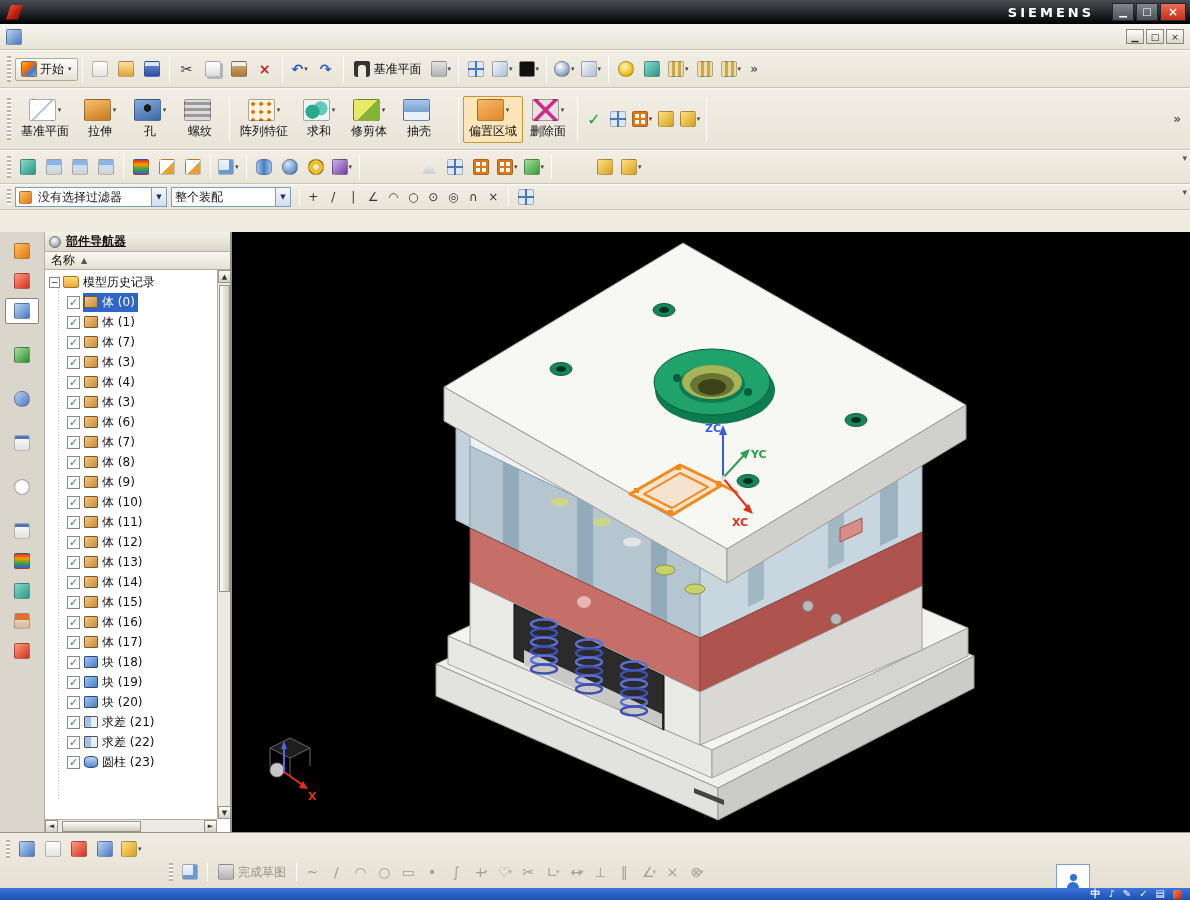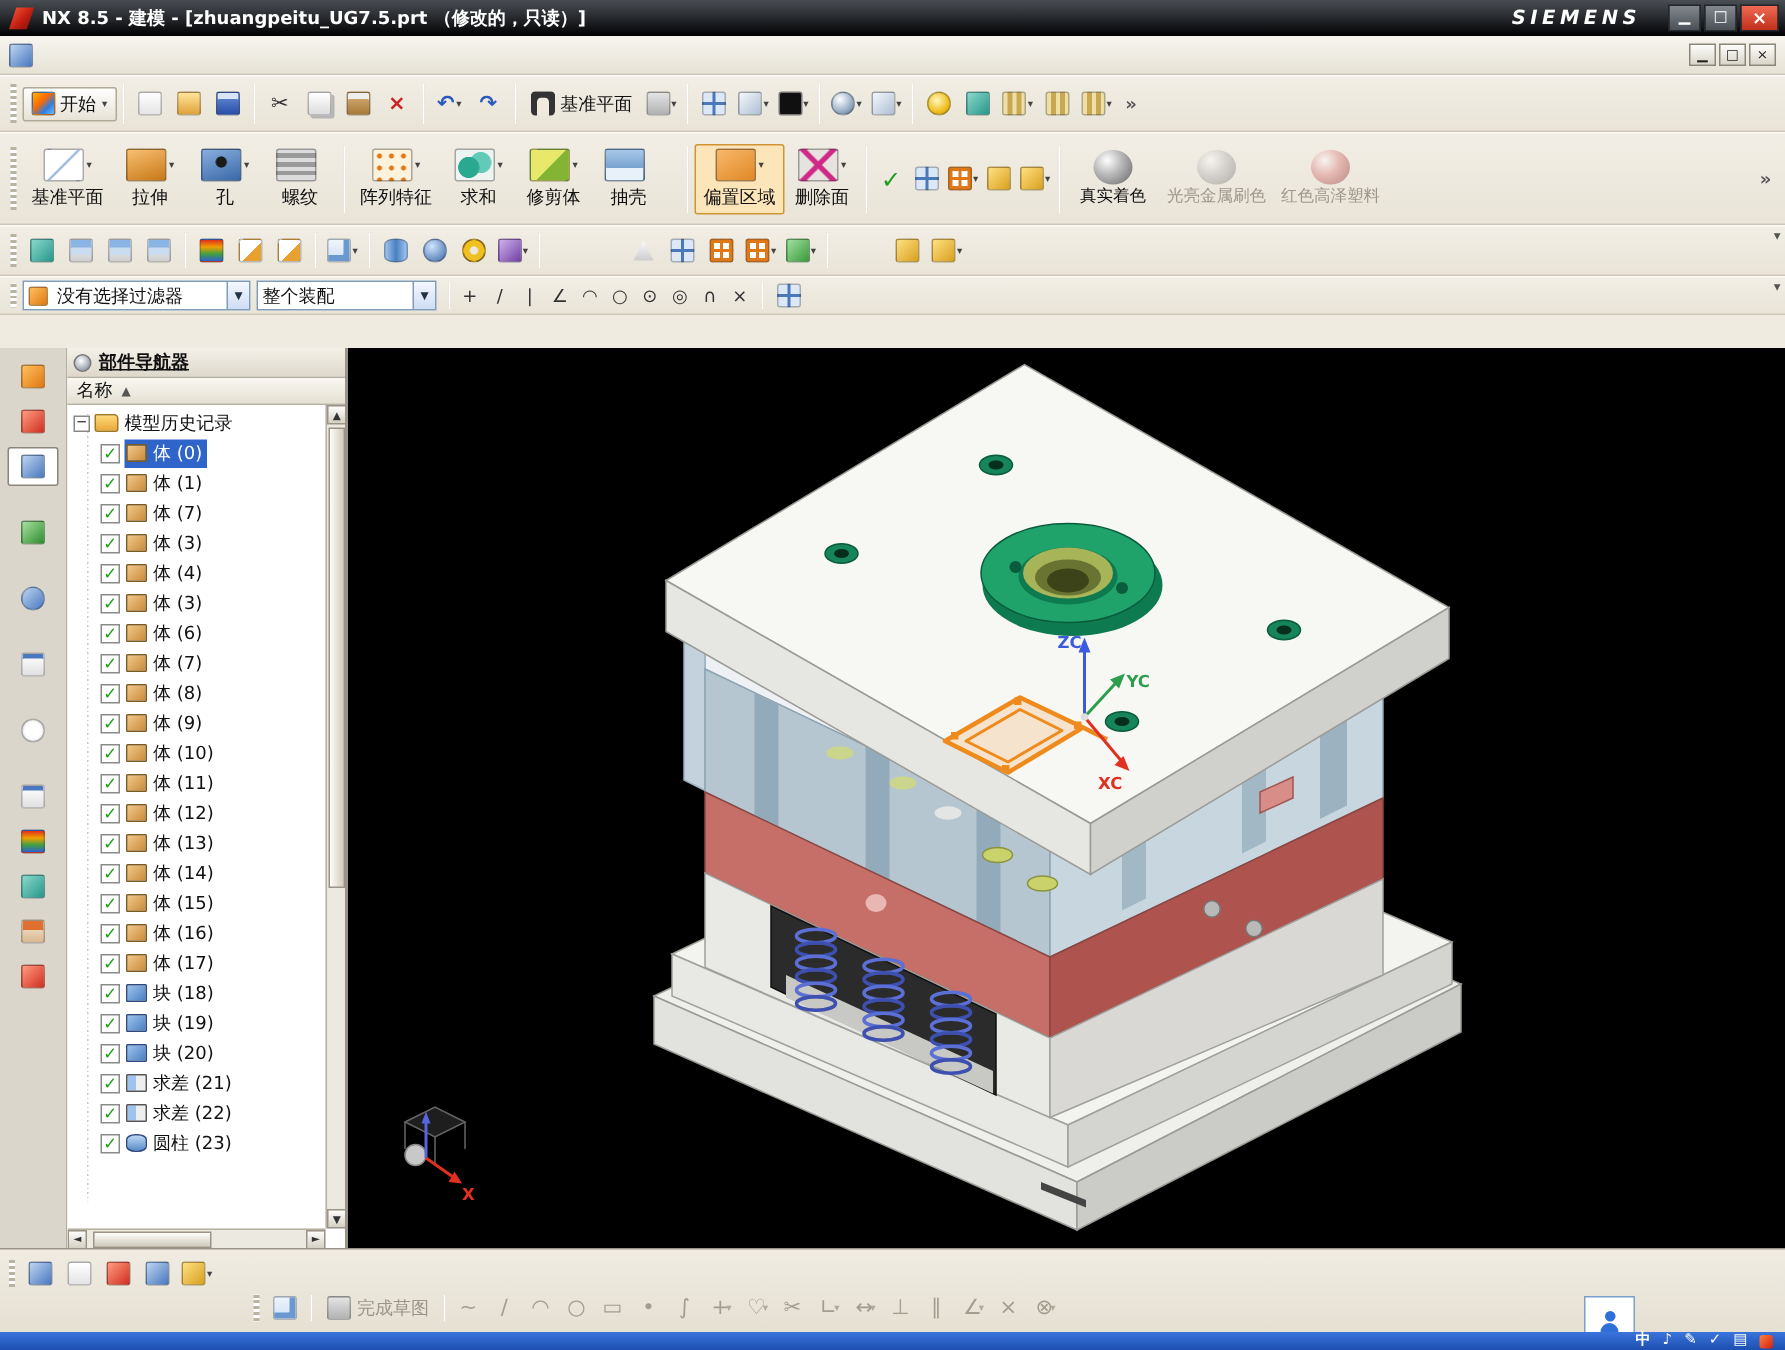--- a/index.html
+++ b/index.html
@@ -5,21 +5,21 @@
   html,body{margin:0;padding:0;background:#555;}
   *{box-sizing:border-box;font-family:"DejaVu Sans","Liberation Sans",sans-serif;}
   #app{position:relative;width:1190px;height:900px;background:#efebe1;overflow:hidden;font-size:12px;color:#111;}
 
   
   .titlebar{position:absolute;left:0;top:0;width:1190px;height:24px;display:flex;align-items:center;
     background:linear-gradient(180deg,#4a4e54,#17191c 70%,#000);color:#fff;padding:0 4px;}
   .nxlogo{width:17px;height:15px;margin:0 5px 0 2px;background:linear-gradient(135deg,#ff5a3c,#c01e10 55%,#7a0e06);clip-path:polygon(0 100%,30% 0,100% 0,70% 100%);}
   .titlebar .title{font-weight:bold;font-size:12px;flex:0 1 auto;white-space:nowrap;}
   .titlebar .spacer{flex:1;}
-  .brand{font-weight:bold;letter-spacing:3px;font-size:13px;margin-right:16px;font-style:italic;}
+  .brand{font-weight:bold;letter-spacing:3px;font-size:13px;margin-right:16px;}
   .wbtn{width:22px;height:18px;margin-left:2px;display:flex;align-items:center;justify-content:center;
     background:linear-gradient(#83888f,#4b5056);border:1px solid #23262a;color:#fff;font-size:10px;line-height:1;}
   .wbtn.close{background:linear-gradient(#ef6a52,#c22f1d);width:26px;font-size:12px;font-weight:bold;}
 
   
   .menubar{position:absolute;left:0;top:24px;width:1190px;height:26px;display:flex;align-items:center;
     background:linear-gradient(#f7f5ef,#e6e2d5);border-bottom:1px solid #c9c4b5;padding:0 2px;}
   .appdoc{width:15px;height:15px;margin:0 4px;}
   .menus{display:flex;align-items:center;}
   .menu-item{padding:4px 8px;cursor:default;white-space:nowrap;}
@@ -172,21 +172,20 @@
   .person::before{content:"";position:absolute;left:3px;top:-8px;width:7px;height:7px;border-radius:50%;background:#2e6fd8;}
   .corner-ic{width:9px;height:9px;background:linear-gradient(135deg,#ff8040,#d02010);border-radius:2px;}
 </style>
 </head>
 <body>
 
 <div id="app">
 
   <div class="titlebar">
     <span class="nxlogo"></span>
-    <span class="title">NX 8.5 - 建模 - [zhuangpeitu_UG7.5.prt （修改的，只读）]</span>
     <span class="spacer"></span>
     <span class="brand">SIEMENS</span>
     <span class="wbtn">▁</span>
     <span class="wbtn">□</span>
     <span class="wbtn close">×</span>
   </div>
 
   <div class="menubar">
     <span class="appdoc ic i-blueic"></span>
     <div class="menus">
@@ -396,35 +395,20 @@
         <span class="ddg">▾</span>
       </span>
     <span class="midic">
         <span class="ic i-gold"></span>
       </span>
     <span class="midic">
         <span class="ic i-gold"></span>
         <span class="ddg">▾</span>
       </span>
     <span class="sep"></span>
-    <div style="display:flex">
-
-    <div class="fbtn rbtn t-truesha">
-          <span class="rbi"></span>
-          <span class="flbl">真实着色</span>
-        </div>
-        <div class="fbtn rbtn disabled t-metal">
-          <span class="rbi"></span>
-          <span class="flbl">光亮金属刷色</span>
-        </div>
-        <div class="fbtn rbtn disabled t-redplastic">
-          <span class="rbi"></span>
-          <span class="flbl">红色高泽塑料</span>
-        </div>
-      </div>
     <span class="ovf" style="margin-left:auto;margin-right:6px">»</span>
   </div>
 
   <div class="tbrow tb3">
     <span class="grip"></span>
     <span class="tbtn">
         <span class="ic i-teal"></span>
       </span>
     <span class="tbtn">
         <span class="ic i-layers"></span>

